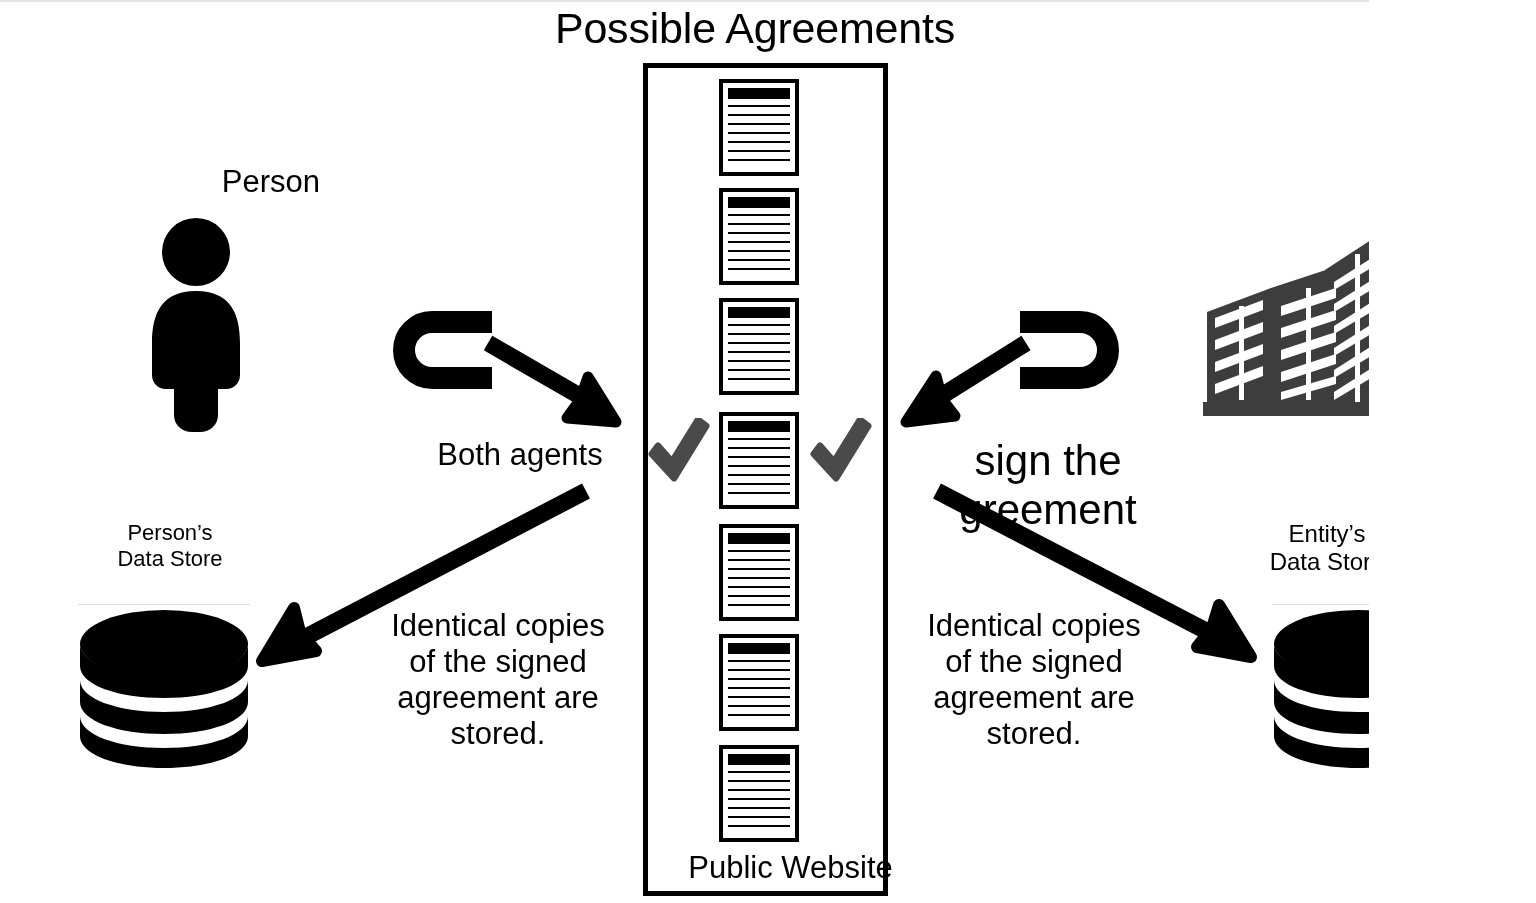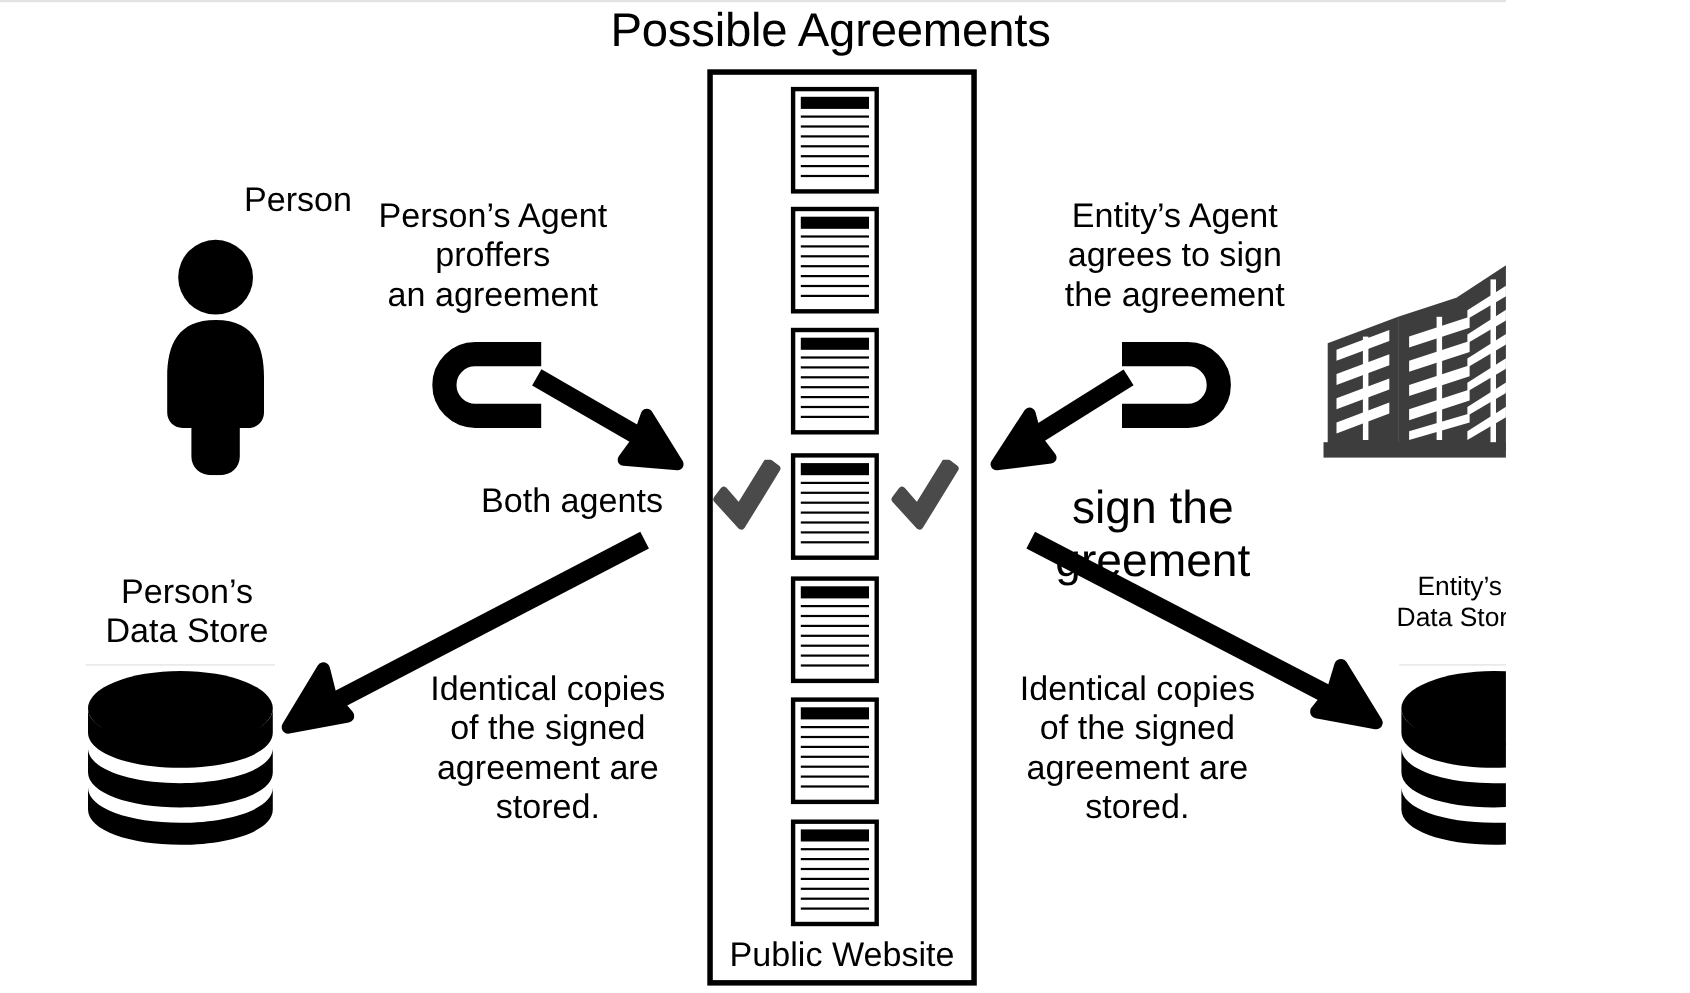--- a/index.html
+++ b/index.html
@@ -37,21 +37,21 @@
 
   
   #website-box {
     left: 643px; top: 61px;
     width: 245px; height: 833px;
     border: 5px solid #000000;
     box-sizing: border-box;
     background: #ffffff;
   }
   #website-label {
-    left: 643px; top: 848px; width: 245px;
+    left: 668px; top: 848px; width: 245px;
     font-size: 31px;
   }
   .doc {
     position: absolute;
     width: 80px;
     border: 4px solid #000000;
     background: #ffffff;
     box-sizing: border-box;
     padding: 5px 5px 4px 5px;
     left: 719px;
@@ -73,21 +73,21 @@
 
   
   #person-label { left: 60px; top: 162px; width: 260px; font-size: 31px; text-align: right; }
   #person-icon  { left: 140px; top: 215px; }
 
   
   #entity-label { left: 1280px; top: 162px; width: 260px; font-size: 31px; }
   #entity-icon  { left: 1203px; top: 224px; }
 
   
-  #person-store-label { left: 40px; top: 518px; width: 260px; font-size: 31px; text-align: center; }
+  #person-store-label { left: 40px; top: 518px; width: 260px; font-size: 22px; text-align: center; }
   #person-store-rule  { left: 78px; top: 602px; width: 172px; height: 1px; background: #dddddd; }
   #person-store-icon  { left: 78px; top: 606px; }
 
   #entity-store-label { left: 1197px; top: 518px; width: 260px; font-size: 24px; }
   #entity-store-rule  { left: 1272px; top: 602px; width: 172px; height: 1px; background: #dddddd; }
   #entity-store-icon  { left: 1272px; top: 606px; }
 
   
   #left-agent-text   { left: 312px; top: 176px; width: 272px; font-size: 31px; }
   #left-both-text    { left: 420px; top: 435px; width: 200px; font-size: 31px; text-align: center; }
@@ -208,23 +208,20 @@
                L 60 215
                C 70 215 78 208 78 198
                L 78 172
                L 86 172
                C 94 172 100 166 100 158
                L 100 126
                C 100 96 90 74 56 74 Z" fill="#000000"></path>
     </svg>
   </div>
 
-  <div class="abs txt" id="left-agent-text">Person’s Agent
-proffers
-an agreement</div>
   <div class="abs txt" id="left-both-text">Both agents</div>
 
   <div class="abs txt" id="person-store-label">Person’s
 Data Store</div>
   <div class="abs" id="person-store-rule"></div>
   <div class="abs" id="person-store-icon">
     <svg width="172" height="164" viewBox="0 0 172 164" aria-hidden="true">
       <g fill="#000000">
         <ellipse cx="86" cy="36" rx="84" ry="34"></ellipse>
         <path d="M2 36 L2 58 C2 77 40 90 86 90 C132 90 170 77 170 58 L170 36
@@ -282,23 +279,20 @@
 
         <path d="M12 92 L60 74 L60 84 L12 102 Z"></path>
         <path d="M12 114 L60 96 L60 106 L12 124 Z"></path>
         <path d="M12 136 L60 118 L60 128 L12 146 Z"></path>
         <path d="M12 158 L60 140 L60 150 L12 168 Z"></path>
         <rect x="36" y="80" width="5" height="94"></rect>
       </g>
     </svg>
   </div>
 
-  <div class="abs txt" id="right-agent-text">Entity’s Agent
-agrees to sign
-the agreement</div>
   <div class="abs txt" id="right-sign-text">sign the greement</div>
 
   <div class="abs txt" id="entity-store-label">Entity’s
 Data Store</div>
   <div class="abs" id="entity-store-rule"></div>
   <div class="abs" id="entity-store-icon">
     <svg width="172" height="164" viewBox="0 0 172 164" aria-hidden="true">
       <g fill="#000000">
         <ellipse cx="86" cy="36" rx="84" ry="34"></ellipse>
         <path d="M2 36 L2 58 C2 77 40 90 86 90 C132 90 170 77 170 58 L170 36

